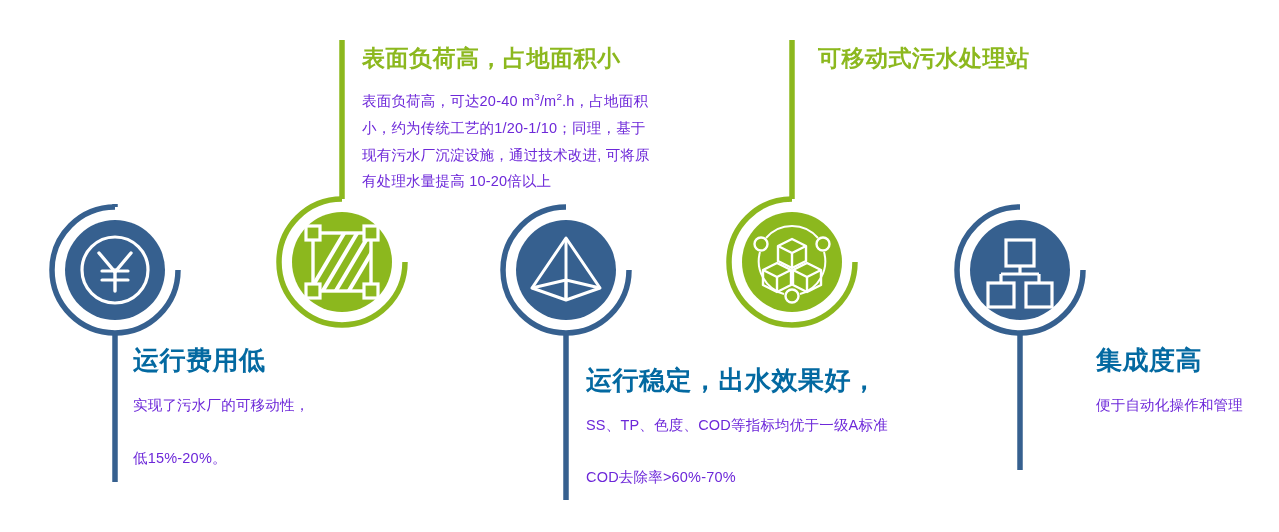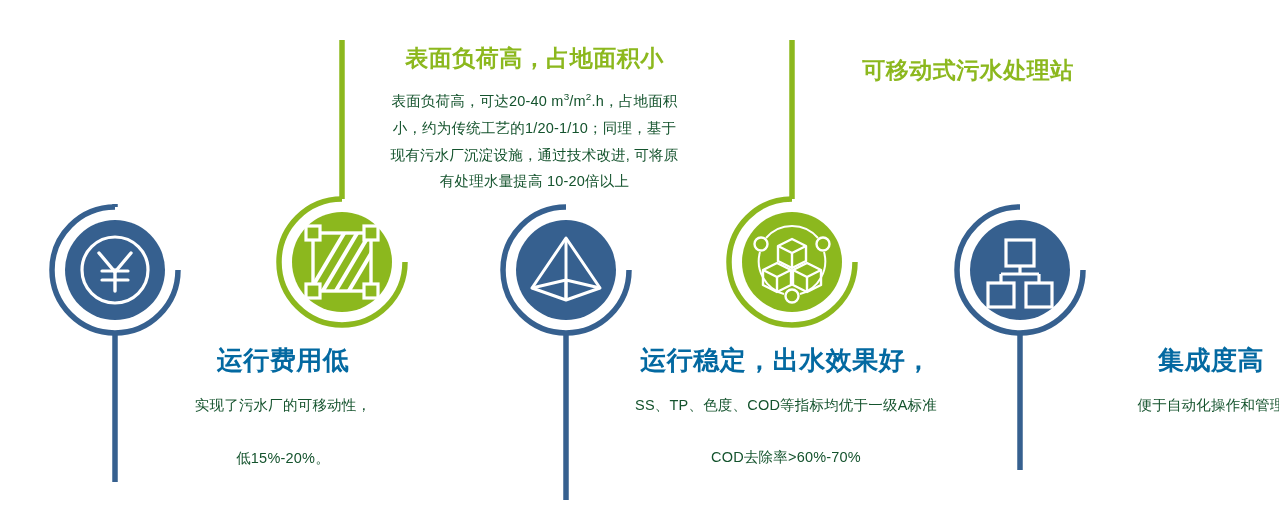--- a/index.html
+++ b/index.html
@@ -13,21 +13,20 @@
     height: 532px;
     position: relative;
     overflow: hidden;
     color: #4a5a6a;
   }
   #stage {
     position: absolute;
     left: 0; top: 0;
     width: 1279px;
     height: 532px;
-    text-align: center;
   }
   .svg-layer {
     position: absolute;
     left: 0; top: 0;
     width: 1279px;
     height: 532px;
     pointer-events: none;
   }
   .block {
     position: absolute;
@@ -36,32 +35,32 @@
     font-weight: bold;
     line-height: 1.3;
     margin: 0 0 14px 0;
     letter-spacing: 0.5px;
   }
   .block .title.green { color: #8CB81E; font-size: 23px; }
   .block .title.blue  { color: #0369a1; font-size: 26px; }
   .block .body {
     font-size: 14.5px;
     line-height: 1.85;
-    color: #14532d;
+    color: #6d28d9;
     margin: 0;
     letter-spacing: 0.2px;
   }
   .block .body.tight { line-height: 1.8; }
   sup { font-size: 0.68em; vertical-align: super; line-height: 0; }
 
   
   #blk-surface-load   { left: 362px; top: 44px;  width: 345px; }
-  #blk-mobile-station { left: 818px; top: 56px;  width: 300px; }
+  #blk-mobile-station { left: 818px; top: 44px;  width: 300px; }
   #blk-low-cost       { left: 133px; top: 344px; width: 300px; }
-  #blk-stable         { left: 586px; top: 344px; width: 400px; }
+  #blk-stable         { left: 586px; top: 364px; width: 400px; }
   #blk-integration    { left: 1048px; top: 344px; width: 230px; margin-left: 48px; }
 </style>
 </head>
 <body>
 
 <div id="stage">
 
   <svg class="svg-layer" viewBox="0 0 1279 532">
 
     <g>

